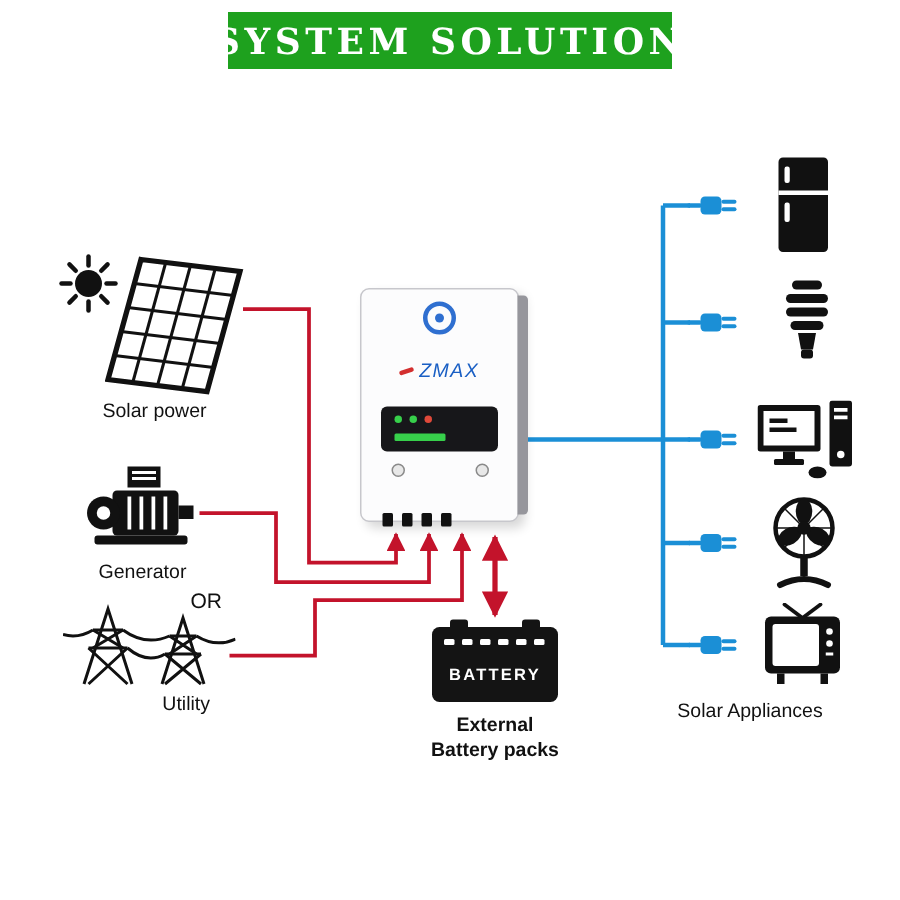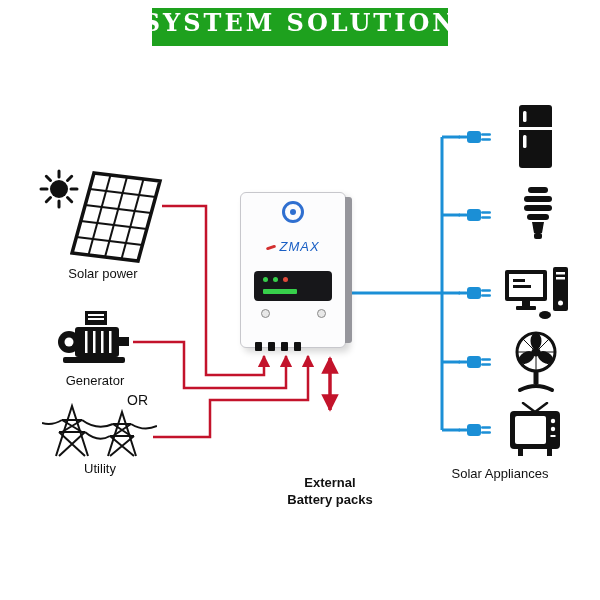--- a/index.html
+++ b/index.html
@@ -2,21 +2,21 @@
 <html><head>
 <meta charset="utf-8">
 <style>
   html,body{margin:0;padding:0;background:#fff;}
   .canvas{position:relative;width:600px;height:600px;background:#ffffff;overflow:hidden;
           font-family:"Liberation Sans",sans-serif;color:#111;}
   svg{display:block;}
   .abs{position:absolute;}
 
   .banner{position:absolute;left:152px;top:8px;width:296px;height:38px;background:#1ea11e;
-          display:flex;align-items:flex-start;justify-content:center;}
+          display:flex;align-items:center;justify-content:center;}
   .banner-title{color:#fff;font-family:"DejaVu Serif",serif;font-size:24px;font-weight:bold;
           letter-spacing:3px;white-space:nowrap;}
 
   .label{position:absolute;font-weight:normal;font-size:13px;color:#111;text-align:center;}
   .or-text{position:absolute;left:127px;top:392px;font-weight:normal;font-size:14px;color:#111;}
 
   
   .inverter{position:absolute;left:240px;top:192px;width:104px;height:154px;background:#fcfcfd;
             border:1px solid #c7c7cc;border-radius:6px;box-shadow:4px 4px 7px rgba(0,0,0,.16);}
   .inv-side{position:absolute;right:-7px;top:4px;width:7px;height:146px;background:#96969c;
@@ -132,21 +132,21 @@
       <path d="M66,58 L80,14 L94,58"></path>
       <line x1="71" y1="26" x2="89" y2="26"></line>
         <line x1="68" y1="38" x2="92" y2="38"></line>
       <path d="M71,26 L89,38 M89,26 L71,38 M68,38 L92,58 M92,38 L68,58"></path>
       <path d="M40,22 Q55,33 71,26"></path>
       <path d="M43,34 Q56,45 68,38"></path>
       <path d="M89,26 Q102,34 115,28"></path>
       <path d="M20,22 Q10,28 0,25"></path>
     </g>
   </svg>
-  <div class="label" style="left:60px;top:461px;width:80px;">Utility</div>
+  <div class="label" style="left:60px;top:461px;width:80px;text-align:right;">Utility</div>
 
   <div class="inverter">
     <div class="inv-side"></div>
     <div class="inv-ring">
         <i></i>
       </div>
     <div class="inv-brand"><span class="inv-brand-swoosh"></span><span>ZMAX</span></div>
     <div class="inv-screen">
       <span class="inv-dot" style="left:9px;top:6px;background:#37d04b;"></span>
       <span class="inv-dot" style="left:19px;top:6px;background:#37d04b;"></span>
@@ -154,20 +154,31 @@
       <span class="inv-bar"></span>
     </div>
     <span class="inv-btn" style="left:20px;"></span>
     <span class="inv-btn" style="left:76px;"></span>
     <span class="inv-port" style="left:14px;"></span>
     <span class="inv-port" style="left:27px;"></span>
     <span class="inv-port" style="left:40px;"></span>
     <span class="inv-port" style="left:53px;"></span>
   </div>
 
+  <div class="battery">
+    <span class="bat-term" style="left:12px;"></span>
+    <span class="bat-term" style="right:12px;"></span>
+    <span class="bat-cell" style="left:8px;"></span>
+    <span class="bat-cell" style="left:20px;"></span>
+    <span class="bat-cell" style="left:32px;"></span>
+    <span class="bat-cell" style="left:44px;"></span>
+    <span class="bat-cell" style="left:56px;"></span>
+    <span class="bat-cell" style="left:68px;"></span>
+    <div class="bat-label">BATTERY</div>
+  </div>
   <div class="bat-caption">
     <div>External</div>
     <div>Battery packs</div>
   </div>
 
   <svg class="abs" style="left:458px;top:128px;" width="34" height="18">
     <g fill="#1b8fd6">
         <rect x="0" y="7.5" width="10" height="3" rx="1.5"></rect>
         <rect x="9" y="3" width="14" height="12" rx="3"></rect>
         <rect x="23" y="5.2" width="10" height="2.6" rx="1.3"></rect>

